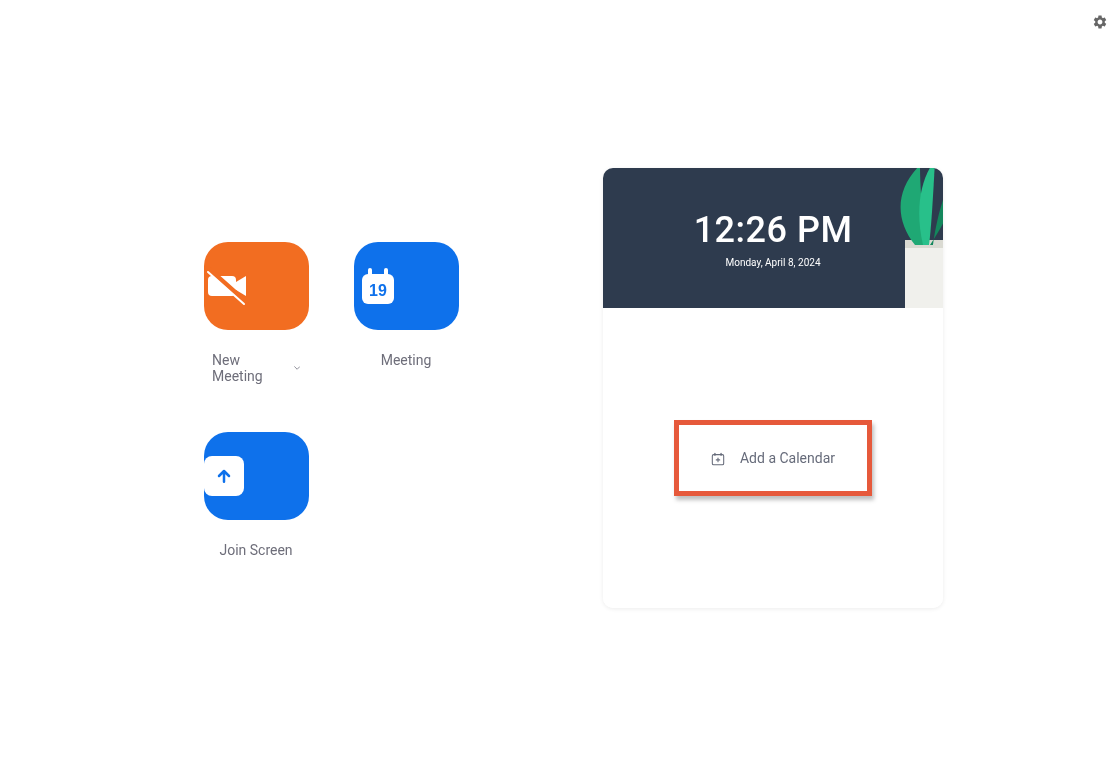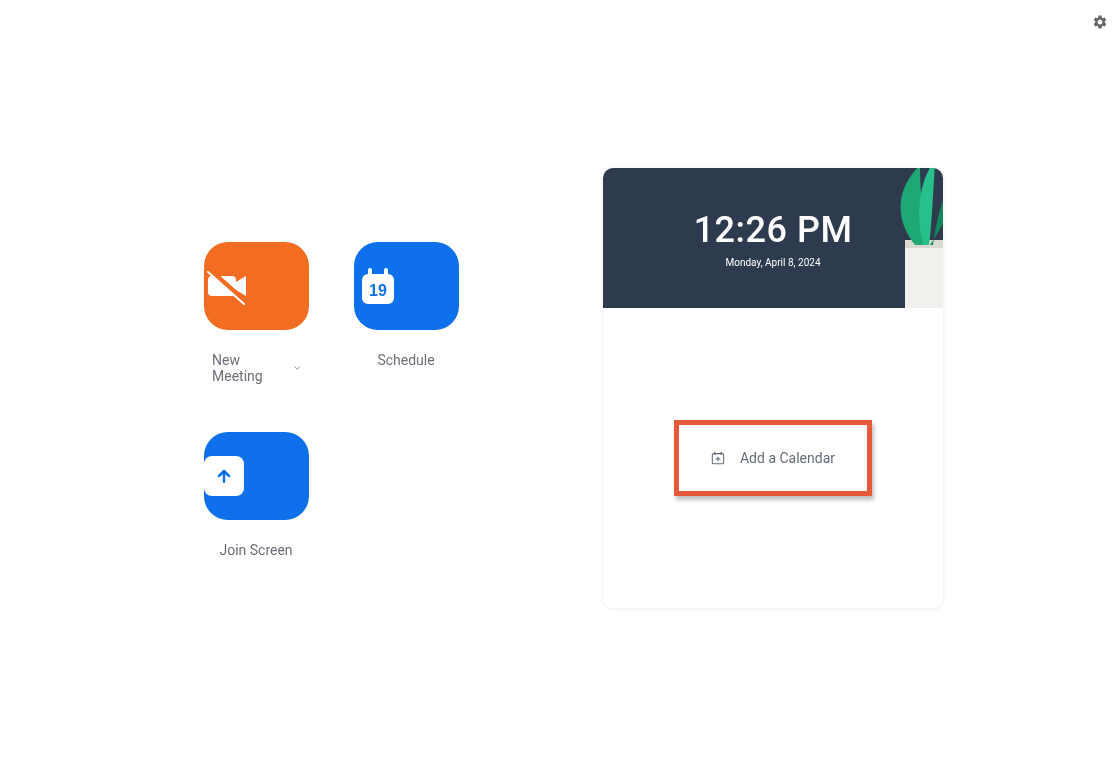--- a/index.html
+++ b/index.html
@@ -108,21 +108,21 @@
     }
     .calendar-body {
       height: 300px;
       display: flex;
       align-items: center;
       justify-content: center;
       background: #fff;
     }
     .add-calendar-btn {
       display: flex;
-      align-items: center;
+      align-items: flex-end;
       gap: 15px;
       font-size: 14px;
       color: #666b7a;
       cursor: pointer;
       padding: 25px 32px;
     }
     .highlight-box {
       border: 5px solid #e6593b;
       box-shadow: 2px 4px 4px rgba(0,0,0,0.25);
     }
@@ -162,21 +162,21 @@
 
   <div class="action-item">
     <div class="action-tile tile-blue">
       <svg width="48" height="48" viewBox="0 0 48 48">
         <rect x="8" y="12" width="32" height="30" rx="6" fill="#fff"></rect>
         <rect x="14" y="6" width="4" height="10" rx="2" fill="#fff"></rect>
         <rect x="30" y="6" width="4" height="10" rx="2" fill="#fff"></rect>
         <text x="24" y="34" text-anchor="middle" font-size="16" font-weight="600" fill="#0E71EB" font-family="-apple-system,sans-serif">19</text>
       </svg>
     </div>
-    <div class="action-label">Schedule</div>
+    <div class="action-label">Meeting</div>
   </div>
 
   <div class="action-item">
     <div class="action-tile tile-blue">
       <div class="inner-box">
         <svg width="20" height="20" viewBox="0 0 24 24">
           <path d="M12 19 V6 M6 12 l6 -6 l6 6" stroke="#0E71EB" stroke-width="3" fill="none" stroke-linecap="round" stroke-linejoin="round"></path>
         </svg>
       </div>
     </div>

